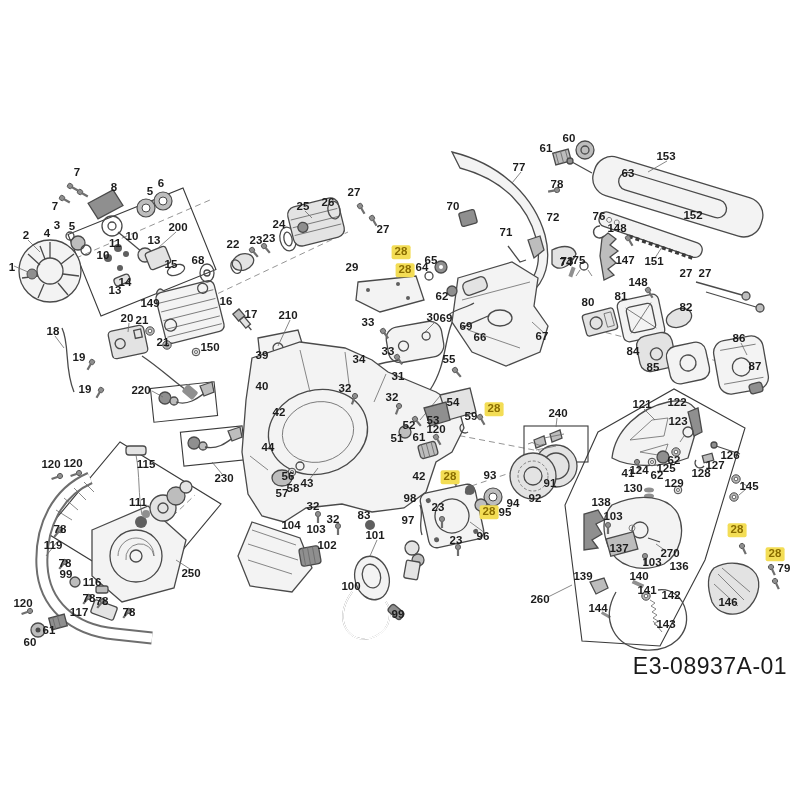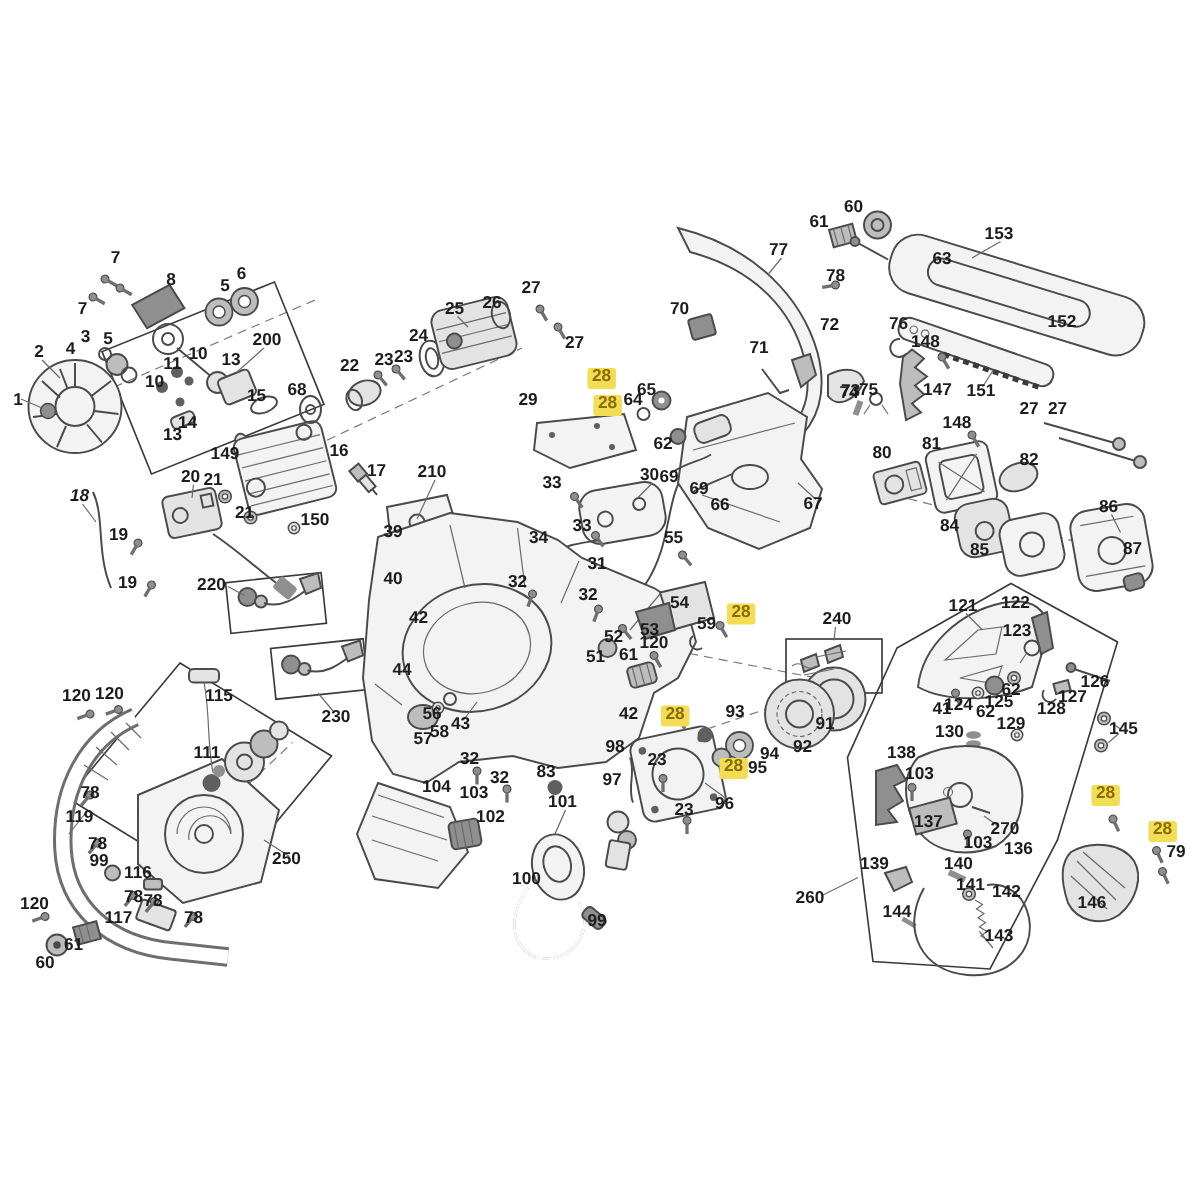--- a/index.html
+++ b/index.html
@@ -606,21 +606,21 @@
       <span class="part-label" style="left: 154px; top: 241px;">13</span>
       <span class="part-label" style="left: 115px; top: 244px;">11</span>
       <span class="part-label" style="left: 103px; top: 256px;">10</span>
       <span class="part-label" style="left: 171px; top: 265px;">15</span>
       <span class="part-label" style="left: 125px; top: 283px;">14</span>
       <span class="part-label" style="left: 115px; top: 291px;">13</span>
       <span class="part-label" style="left: 150px; top: 304px;">149</span>
       <span class="part-label" style="left: 198px; top: 261px;">68</span>
       <span class="part-label" style="left: 226px; top: 302px;">16</span>
       <span class="part-label" style="left: 251px; top: 315px;">17</span>
-      <span class="part-label" style="left: 53px; top: 332px; font-style: italic;">18</span>
+      <span class="part-label" style="left: 53px; top: 332px;">18</span>
       <span class="part-label" style="left: 127px; top: 319px;">20</span>
       <span class="part-label" style="left: 142px; top: 321px;">21</span>
       <span class="part-label" style="left: 163px; top: 343px;">21</span>
       <span class="part-label" style="left: 79px; top: 358px;">19</span>
       <span class="part-label" style="left: 85px; top: 390px;">19</span>
       <span class="part-label" style="left: 210px; top: 348px;">150</span>
       <span class="part-label" style="left: 141px; top: 391px;">220</span>
       <span class="part-label" style="left: 224px; top: 479px;">230</span>
       <span class="part-label" style="left: 233px; top: 245px;">22</span>
       <span class="part-label" style="left: 256px; top: 241px;">23</span>
@@ -659,21 +659,21 @@
       <span class="part-label hl" style="left: 405px; top: 270px;">28</span>
       <span class="part-label" style="left: 422px; top: 268px;">64</span>
       <span class="part-label" style="left: 431px; top: 261px;">65</span>
       <span class="part-label" style="left: 442px; top: 297px;">62</span>
       <span class="part-label" style="left: 480px; top: 293px; margin-top: 45px;">66</span>
       <span class="part-label" style="left: 446px; top: 319px;">69</span>
       <span class="part-label" style="left: 466px; top: 327px;">69</span>
       <span class="part-label" style="left: 542px; top: 337px;">67</span>
       <span class="part-label" style="left: 588px; top: 303px;">80</span>
       <span class="part-label" style="left: 666px; top: 157px;">153</span>
-      <span class="part-label" style="left: 708px; top: 216px;">152</span>
+      <span class="part-label" style="left: 693px; top: 216px;">152</span>
       <span class="part-label" style="left: 654px; top: 262px;">151</span>
       <span class="part-label" style="left: 617px; top: 229px;">148</span>
       <span class="part-label" style="left: 625px; top: 261px;">147</span>
       <span class="part-label" style="left: 638px; top: 283px;">148</span>
       <span class="part-label" style="left: 686px; top: 274px;">27</span>
       <span class="part-label" style="left: 705px; top: 274px;">27</span>
       <span class="part-label" style="left: 621px; top: 297px;">81</span>
       <span class="part-label" style="left: 686px; top: 308px;">82</span>
       <span class="part-label" style="left: 633px; top: 352px;">84</span>
       <span class="part-label" style="left: 653px; top: 368px;">85</span>
@@ -758,14 +758,15 @@
       <span class="part-label" style="left: 639px; top: 577px;">140</span>
       <span class="part-label" style="left: 647px; top: 591px;">141</span>
       <span class="part-label" style="left: 671px; top: 596px;">142</span>
       <span class="part-label" style="left: 598px; top: 609px;">144</span>
       <span class="part-label" style="left: 651px; top: 625px; margin-left: 15px;">143</span>
       <span class="part-label" style="left: 728px; top: 603px;">146</span>
       <span class="part-label" style="left: 784px; top: 569px;">79</span>
       <span class="part-label hl" style="left: 775px; top: 554px;">28</span>
     </div>
 
+<div class="diagram-code" style="left:710px;top:666px;">E3-08937A-01</div>
 
 </div>
 
 </body></html>

